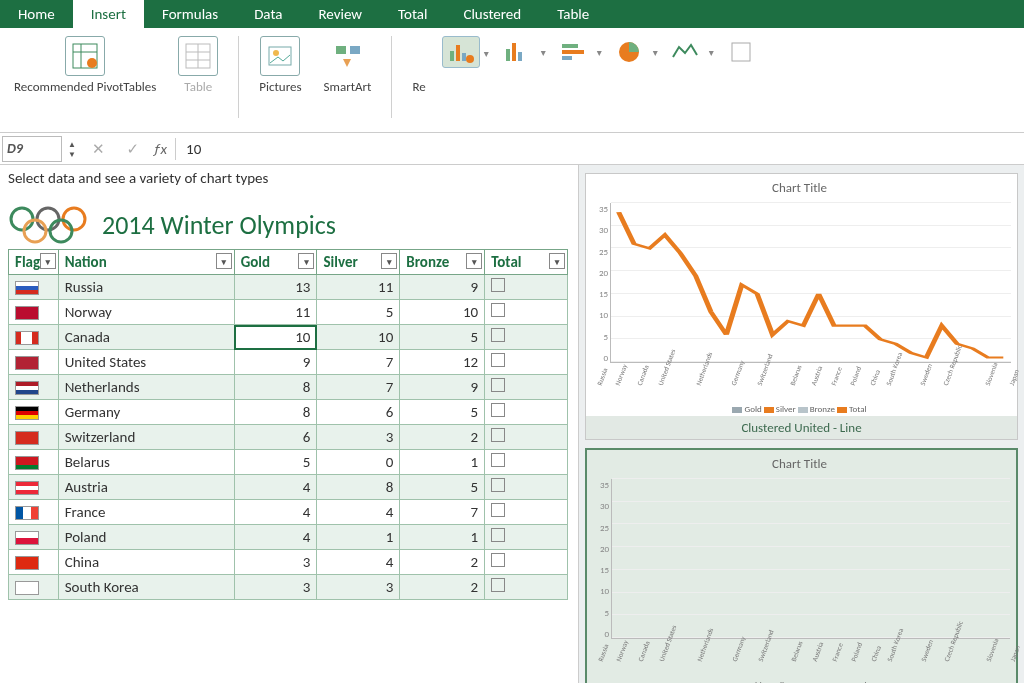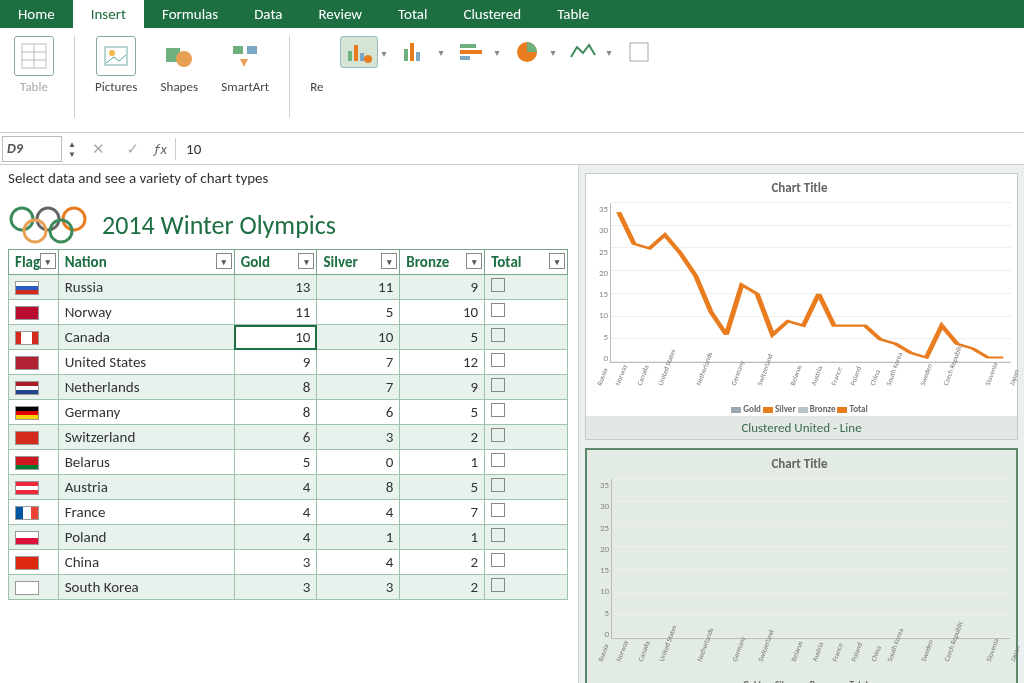--- a/index.html
+++ b/index.html
@@ -46,21 +46,21 @@
 table.data td.num{text-align:right;}
 .thdrop{position:absolute;right:2px;top:3px;width:16px;height:16px;border:1px solid #888;background:#fff;display:flex;align-items:center;justify-content:center;font-size:9px;color:#555;}
 .flag{width:24px;height:14px;display:inline-block;border:1px solid #999;vertical-align:middle;}
 .bar-ph{width:14px;height:14px;border:1px solid #888;display:inline-block;}
 .selcell{outline:2px solid #1d6f42;outline-offset:-2px;background:#fff!important;}
 
 
 .right{flex:1; background:#eceff0; padding:8px 6px;display:flex;flex-direction:column;gap:8px; border-left:1px solid #ccc;}
 .chartcard{background:#fff;border:1px solid #c8c8c8;display:flex;flex-direction:column;}
 .chartcard.sel{border:2px solid #5a8a6a;background:#e2ebe4;}
-.charttitle{text-align:center;font-size:13px;color:#666;padding:6px 4px 2px 0;font-weight:bold;}
+.charttitle{text-align:center;font-size:13px;color:#666;padding:6px 4px 2px 0;}
 .chartlabel{background:#e2e9e4;color:#3d6a4f;font-size:13px;text-align:center;padding:4px;}
 .plot{height:200px;padding:6px 8px 2px 8px;position:relative;}
 .axis-y{position:absolute;left:2px;top:6px;bottom:34px;width:20px;display:flex;flex-direction:column;justify-content:space-between;align-items:flex-end;font-size:9px;color:#888;}
 .plotarea{position:absolute;left:24px;right:6px;top:6px;bottom:34px;border-left:1px solid #bbb;border-bottom:1px solid #bbb;}
 .grid{position:absolute;left:0;right:0;height:0;border-top:1px solid #eee;}
 .bars-row{position:absolute;left:0;right:0;top:0;bottom:0;display:flex;align-items:flex-end;gap:1px;}
 .bgroup{flex:1;display:flex;align-items:flex-end;gap:1px;justify-content:center;position:relative;}
 .b{width:3px;}
 .b.gold{background:#9aa8b0;}
 .b.silver{background:#e87c1f;}
@@ -78,20 +78,31 @@
     <div class="tab active">Insert</div>
     <div class="tab">Formulas</div>
     <div class="tab">Data</div>
     <div class="tab">Review</div>
     <div class="tab">Total</div>
     <div class="tab">Clustered</div>
     <div class="tab">Table</div>
   </div>
 
 <div class="ribbon">
+  <div class="rbtn">
+    <div class="ic">
+        <svg width="26" height="26">
+          <rect x="1" y="1" width="24" height="24" fill="none" stroke="#3d8a5d"></rect>
+          <line x1="1" y1="9" x2="25" y2="9" stroke="#3d8a5d"></line>
+          <line x1="9" y1="1" x2="9" y2="25" stroke="#3d8a5d"></line>
+          <circle cx="20" cy="20" r="5" fill="#e87c1f"></circle>
+        </svg>
+      </div>
+    <span>Recommended PivotTables</span>
+  </div>
   <div class="rbtn" style="color:#aaa;">
     <div class="ic">
         <svg width="26" height="26">
           <rect x="1" y="1" width="24" height="24" fill="none" stroke="#bbb"></rect>
           <line x1="1" y1="9" x2="25" y2="9" stroke="#bbb"></line>
           <line x1="1" y1="17" x2="25" y2="17" stroke="#bbb"></line>
           <line x1="13" y1="1" x2="13" y2="25" stroke="#bbb"></line>
         </svg>
       </div>
     <span>Table</span>
@@ -99,29 +110,20 @@
   <div class="sep"></div>
   <div class="rbtn">
     <div class="ic">
         <svg width="26" height="26">
           <rect x="2" y="4" width="22" height="18" fill="none" stroke="#7aa"></rect>
           <circle cx="9" cy="10" r="3" fill="#f0b84e"></circle>
           <polyline points="3,20 11,14 16,18 23,12" fill="none" stroke="#5a9"></polyline>
         </svg>
       </div>
     <span>Pictures</span>
-  </div>
-  <div class="rbtn">
-    <div class="ic" style="border:none;">
-        <svg width="30" height="30">
-          <rect x="2" y="7" width="14" height="14" fill="#6fb07f"></rect>
-          <circle cx="20" cy="18" r="8" fill="#e8a054"></circle>
-        </svg>
-      </div>
-    <span>Shapes</span>
   </div>
   <div class="rbtn">
     <div class="ic" style="border:none;">
         <svg width="30" height="30">
           <rect x="3" y="5" width="10" height="8" fill="#6fb07f"></rect>
           <rect x="17" y="5" width="10" height="8" fill="#7aa8c4"></rect>
           <polygon points="10,18 18,18 14,26" fill="#e8a054"></polygon>
         </svg>
       </div>
     <span>SmartArt</span>

